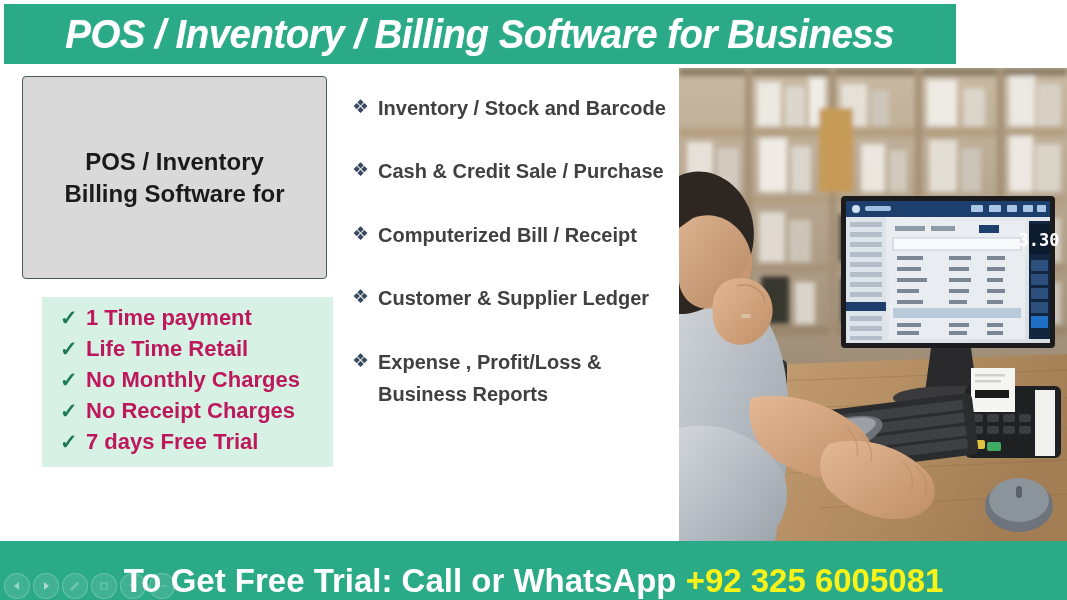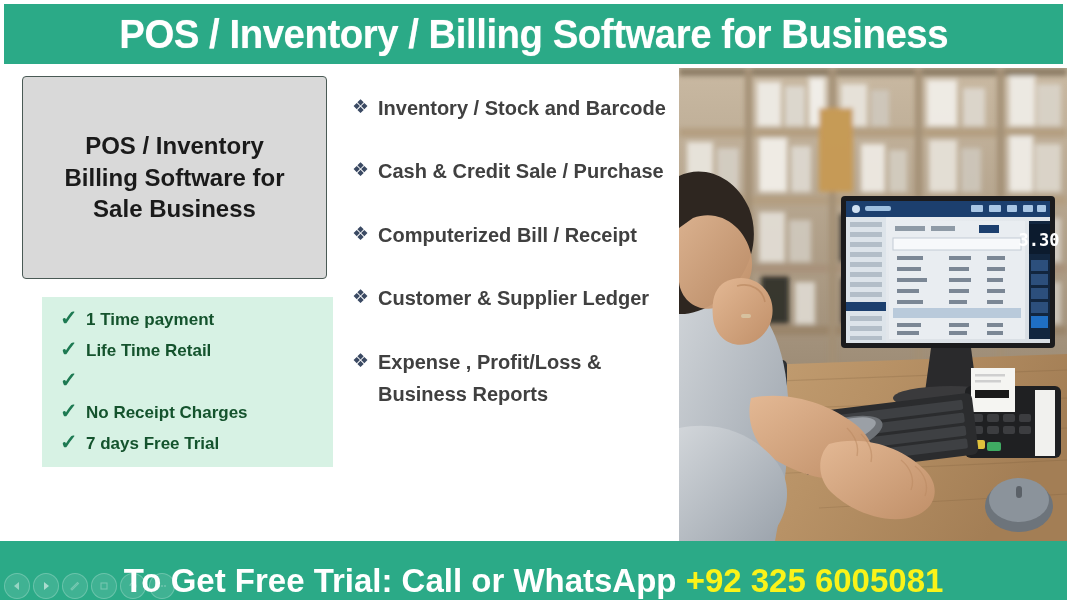--- a/index.html
+++ b/index.html
@@ -4,23 +4,23 @@
 <style>
   html,body{margin:0;padding:0;}
   body{
     width:1067px;height:600px;overflow:hidden;background:#ffffff;
     font-family:"Liberation Sans", sans-serif;
   }
   .page{position:relative;width:1067px;height:600px;background:#ffffff;}
 
   
   .top-banner{
-    position:absolute;left:4px;top:4px;width:1059px;height:60px;
+    position:absolute;left:4px;top:4px;width:952px;height:60px;
     background:#2BAA87;
-    display:flex;align-items:center;justify-content:center;
+    display:flex;align-items:center;justify-content:center;font-style:italic;
   }
   .top-banner .title{
     color:#ffffff;
     font-size:40px;
     font-weight:bold;
     letter-spacing:-0.5px;
     white-space:nowrap;
     transform:scaleX(0.96);
     text-shadow:0 0 1px rgba(255,255,255,0.5);
   }
@@ -56,22 +56,22 @@
   }
   .check-row .tick{
     color:#1D7A52;
     font-size:21px;
     font-weight:bold;
     width:26px;
     flex:0 0 26px;
     line-height:1;
   }
   .check-row .ctext{
-    color:#14532d;
-    font-size:17px;
+    color:#be185d;
+    font-size:22px;
     font-weight:bold;
     white-space:nowrap;
     line-height:1;
   }
 
   
   .features{
     position:absolute;left:352px;top:92px;width:320px;height:450px;
   }
   .feature{
@@ -133,35 +133,35 @@
 <div class="page">
 
   <div class="top-banner">
     <div class="title">POS / Inventory / Billing Software for Business</div>
   </div>
 
   <div class="gray-card">
     <div class="gc-text">
       <div>POS / Inventory</div>
       <div>Billing Software for</div>
-      <div>Sale Business</div>
     </div>
   </div>
 
   <div class="mint-card">
     <div class="check-row">
       <span class="tick">✓</span>
       <span class="ctext">1 Time payment</span>
     </div>
     <div class="check-row">
       <span class="tick">✓</span>
       <span class="ctext">Life Time Retail</span>
     </div>
     <div class="check-row">
       <span class="tick">✓</span>
+      <span class="ctext">No Monthly Charges</span>
     </div>
     <div class="check-row">
       <span class="tick">✓</span>
       <span class="ctext">No Receipt Charges</span>
     </div>
     <div class="check-row">
       <span class="tick">✓</span>
       <span class="ctext">7 days Free Trial</span>
     </div>
   </div>

